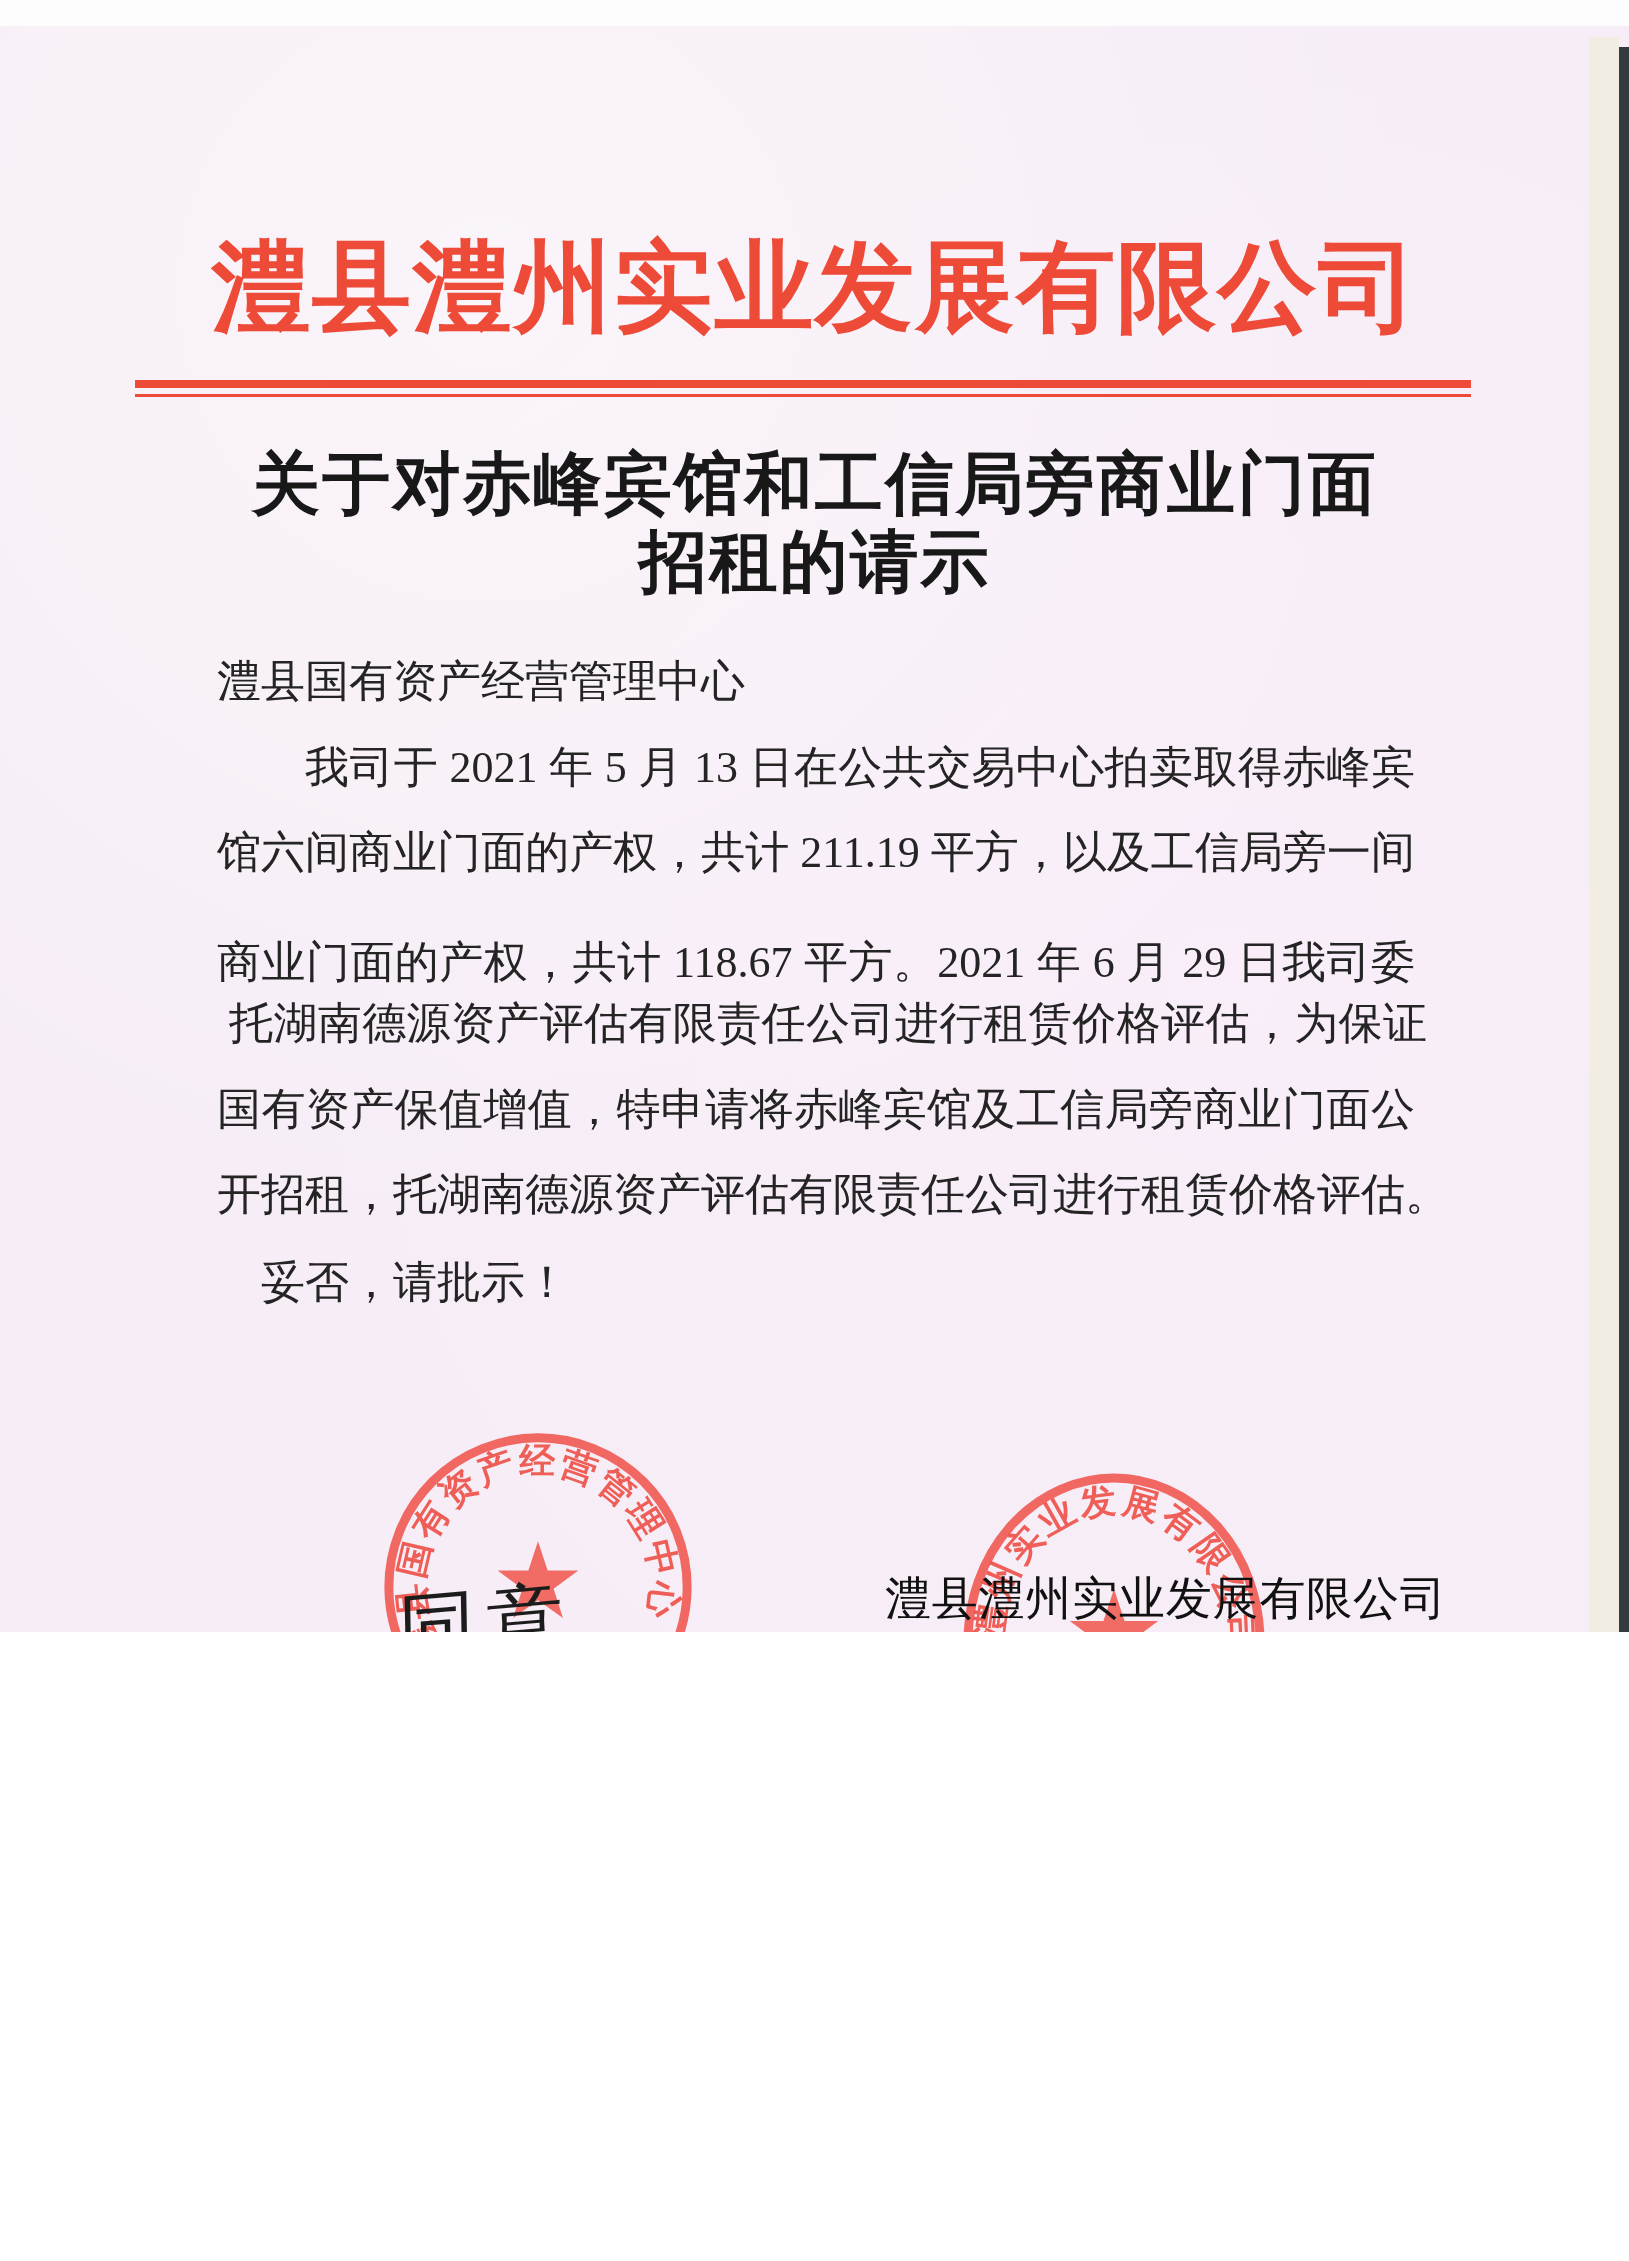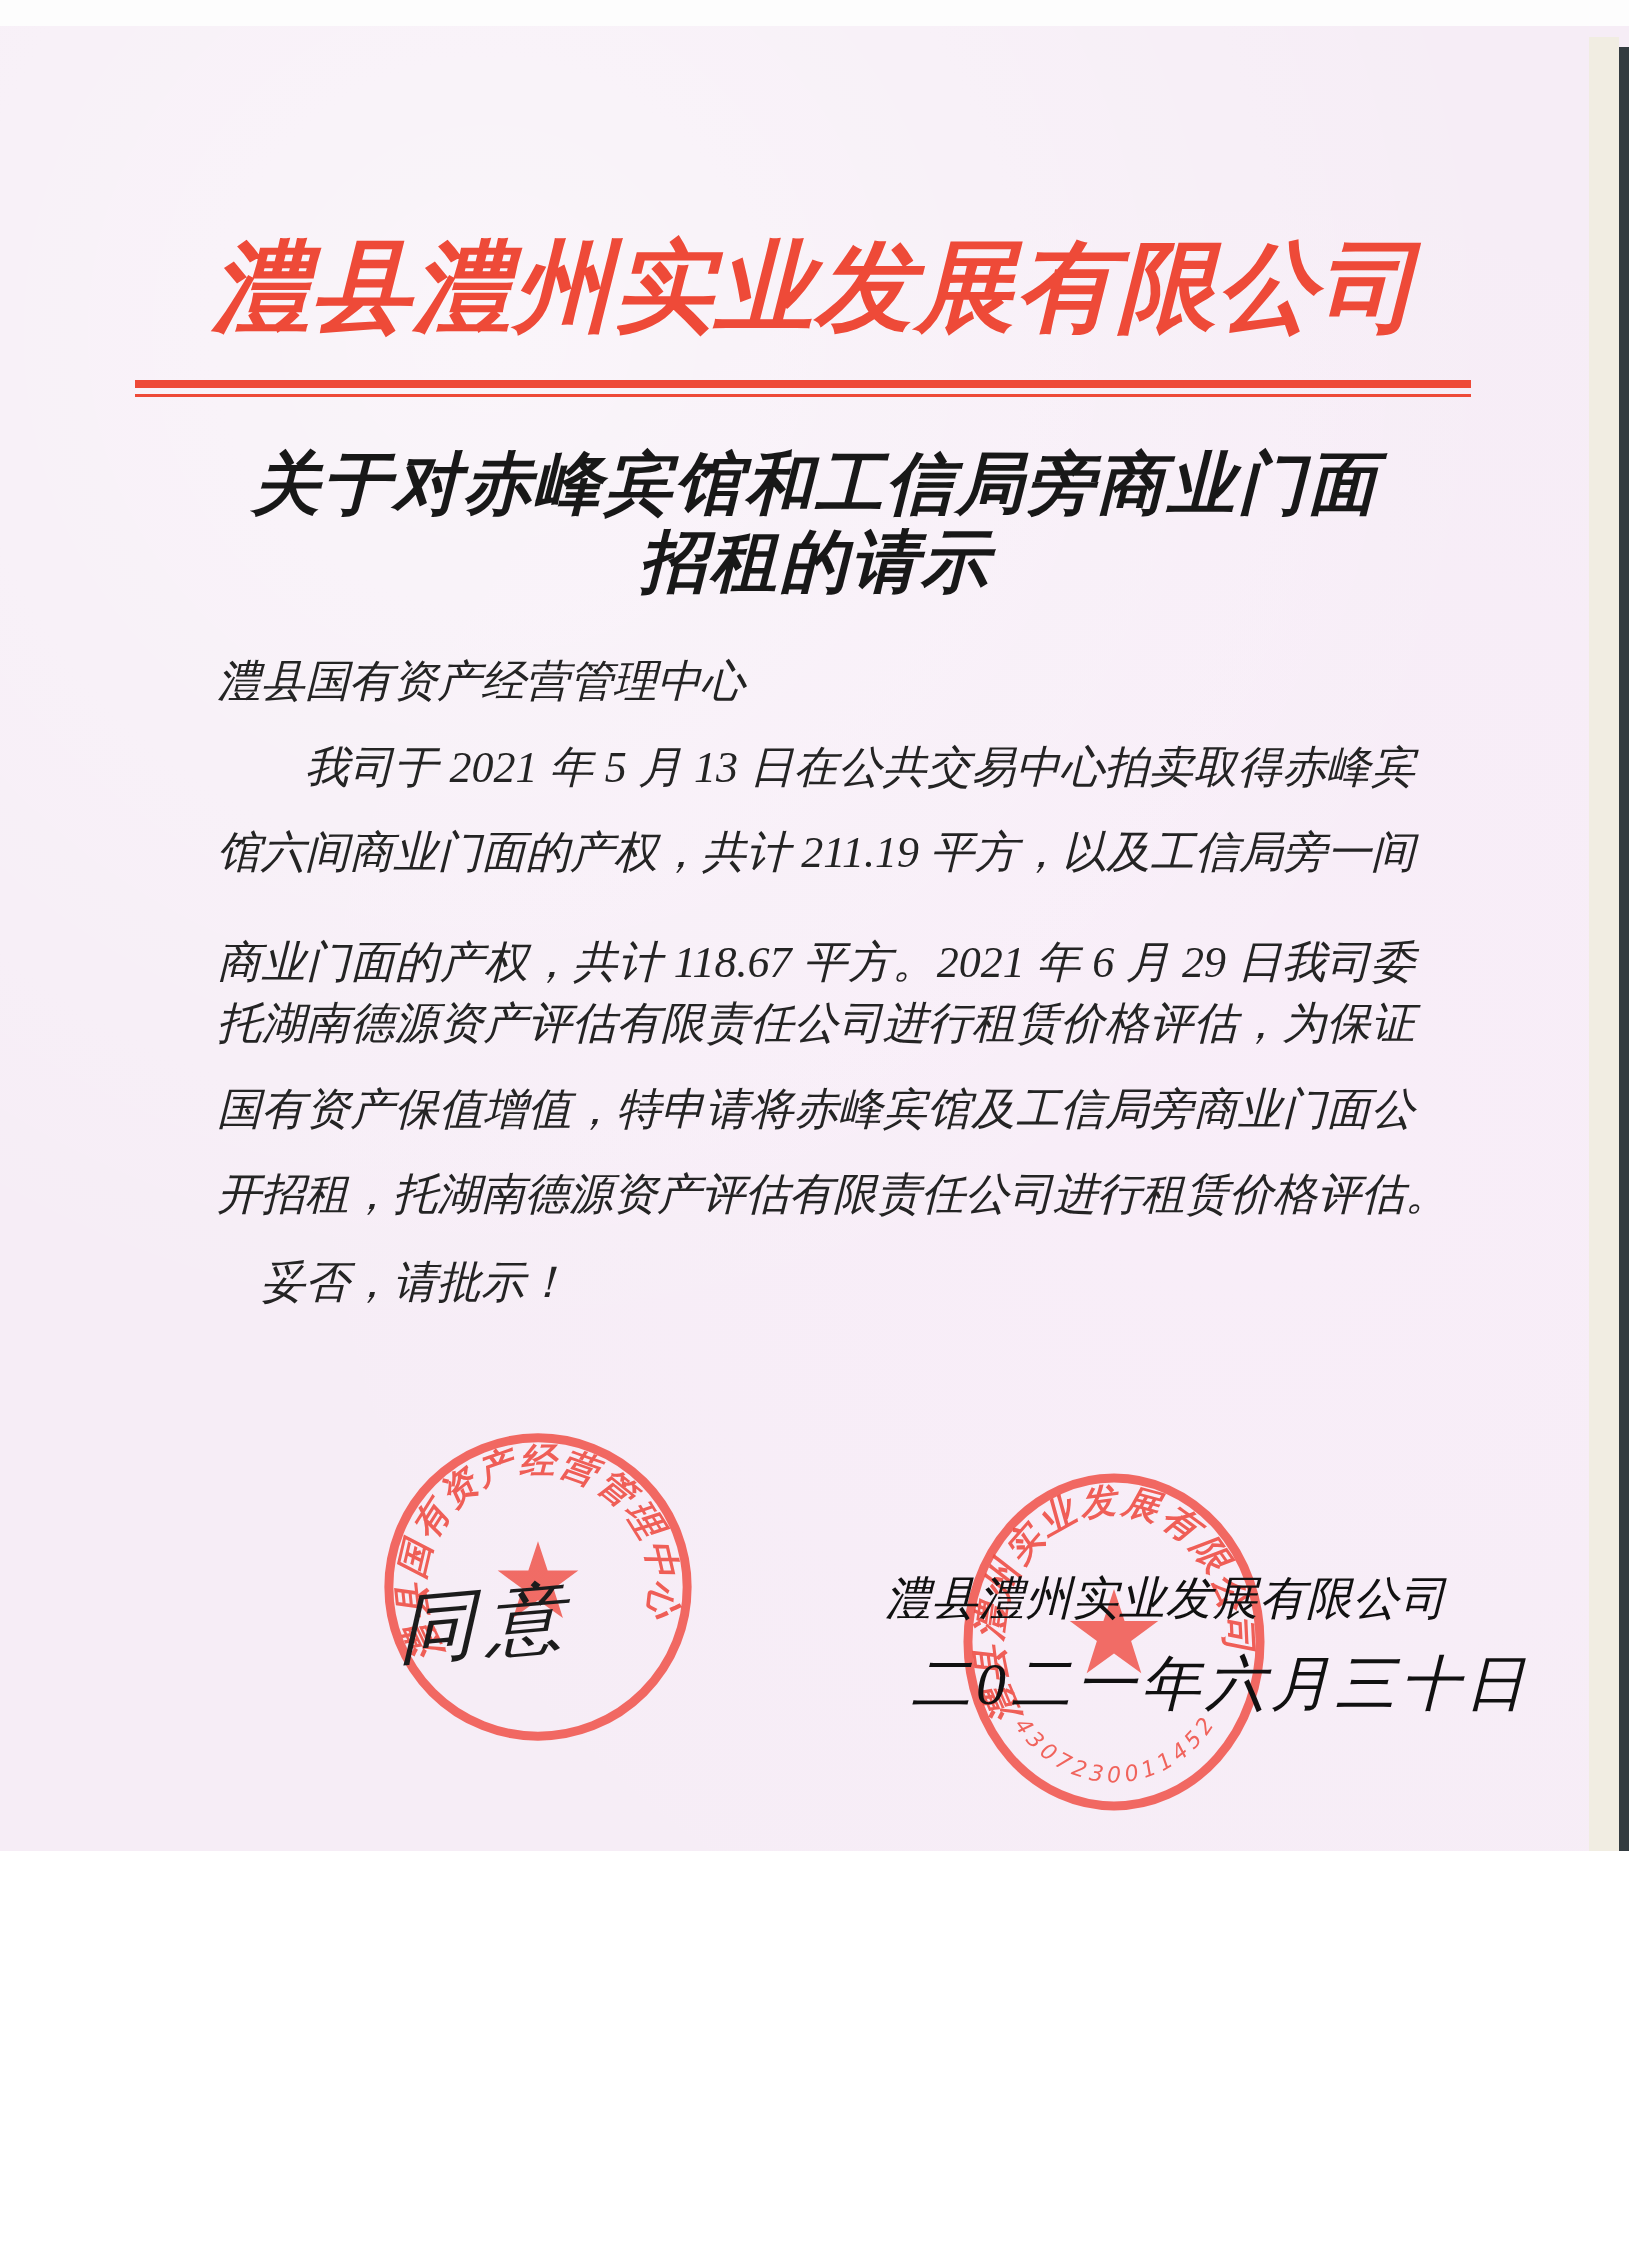--- a/index.html
+++ b/index.html
@@ -1,24 +1,23 @@
 <!DOCTYPE html>
 <html style="font-size:13px"><head>
 <meta charset="utf-8">
 <style>
   html,body{margin:0;padding:0;}
   .page{
     position:relative;
-    width:1630px;height:1851px;
+    width:1630px;height:1632px;
     background:#f6edf6;
     background-image:radial-gradient(circle at 30% 18%, rgba(255,255,255,0.45), rgba(255,255,255,0) 55%),
                      radial-gradient(circle at 75% 60%, rgba(250,238,250,0.6), rgba(250,238,250,0) 60%);
     overflow:hidden;
     font-family:"Liberation Serif","DejaVu Serif",serif;
-    font-style:italic;
   }
   .abs{position:absolute;line-height:1;}
   
   .strip-top{top:0;left:0;width:1630px;height:26px;background:#fdfdfd;}
   .strip-right-cream{top:37px;right:10.6px;width:30px;height:2224px;background:#f1ede2;}
   .strip-right-dark{top:47px;right:0;width:10.6px;height:2214px;background:#333b40;}
   
   .letterhead{
     top:238px;left:0;width:1630px;
     text-align:center;
@@ -42,21 +41,21 @@
   
   .body-text{font-size:44px;color:#242424;white-space:nowrap;}
   .recipient{top:660px;left:217px;}
   .para-line{
     left:217px;width:1198px;box-sizing:border-box;
     text-align:justify;text-align-last:justify;
   }
   .pl0{top:746px;padding-left:88px;}
   .pl1{top:831px;}
   .pl2{top:917px;margin-top:24px;}
-  .pl3{top:1002px;}
+  .pl3{top:1002px;margin-left:12px;}
   .pl4{top:1088px;}
   .pl5{top:1173px;}
   .closing{top:1261px;left:261px;}
   
   .sig-company{top:1576px;left:885px;font-size:46px;color:#111;letter-spacing:0.8px;z-index:6;white-space:nowrap;}
   .sig-date{top:1654px;left:911px;font-size:60px;color:#111;letter-spacing:4.9px;z-index:6;white-space:nowrap;}
   
   .seal{z-index:3;}
   .seal-left{top:1424px;left:375px;}
   .seal-right{top:1469px;left:959px;}

